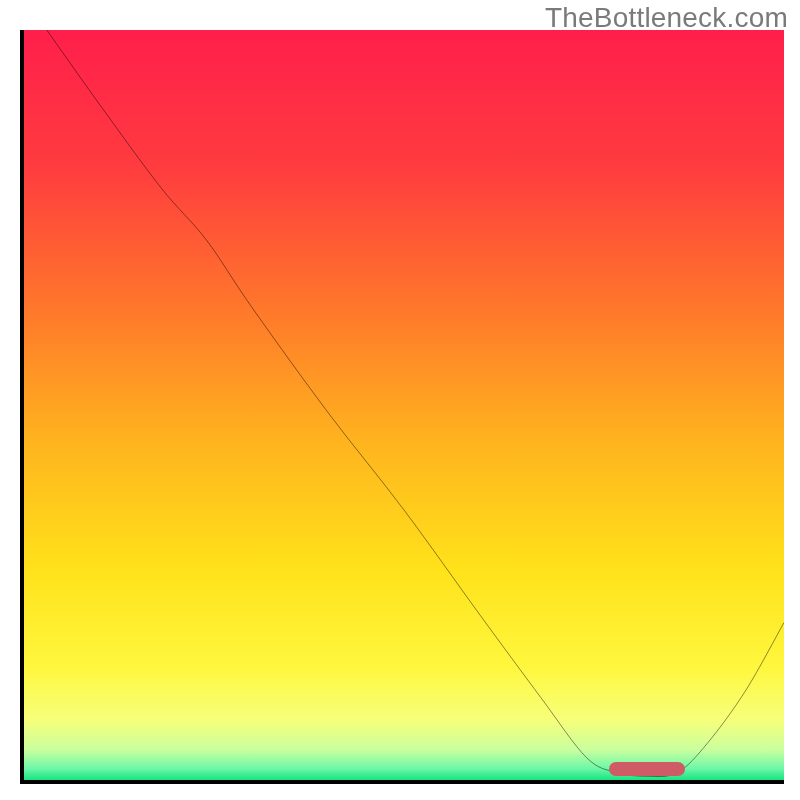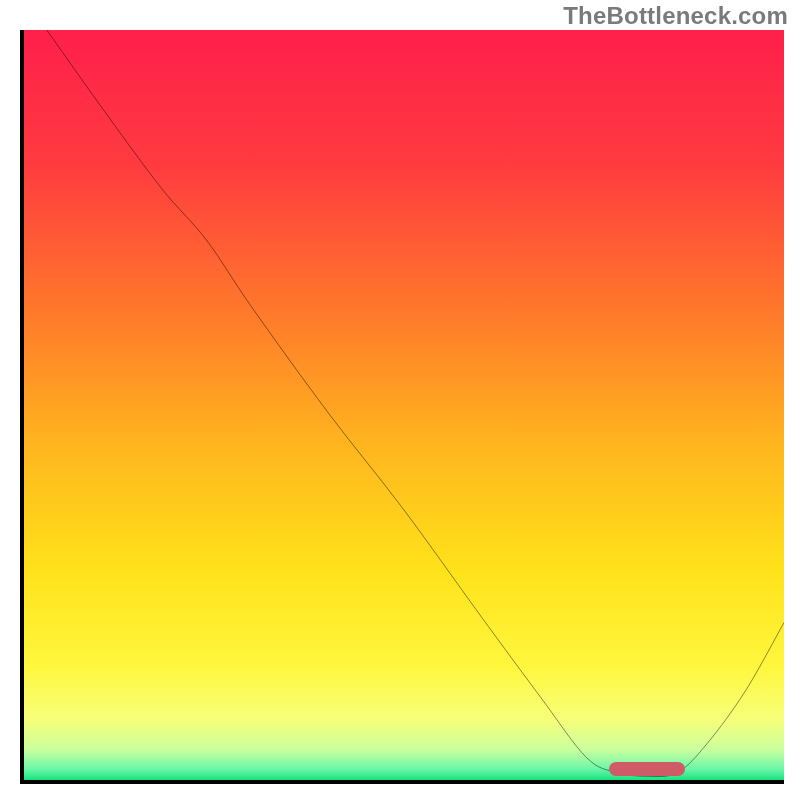--- a/index.html
+++ b/index.html
@@ -12,22 +12,22 @@
   }
   .container {
     position: relative;
     width: 800px;
     height: 800px;
   }
   .attribution {
     position: absolute;
     top: 2px;
     right: 12px;
-    font-size: 24px;
-    font-weight: 700;
+    font-size: 28px;
+    font-weight: 400;
     color: #7a7a7a;
     letter-spacing: 0.2px;
   }
   .plot-frame {
     position: absolute;
     left: 20px;
     top: 30px;
     width: 764px;
     height: 754px;
     box-sizing: border-box;

